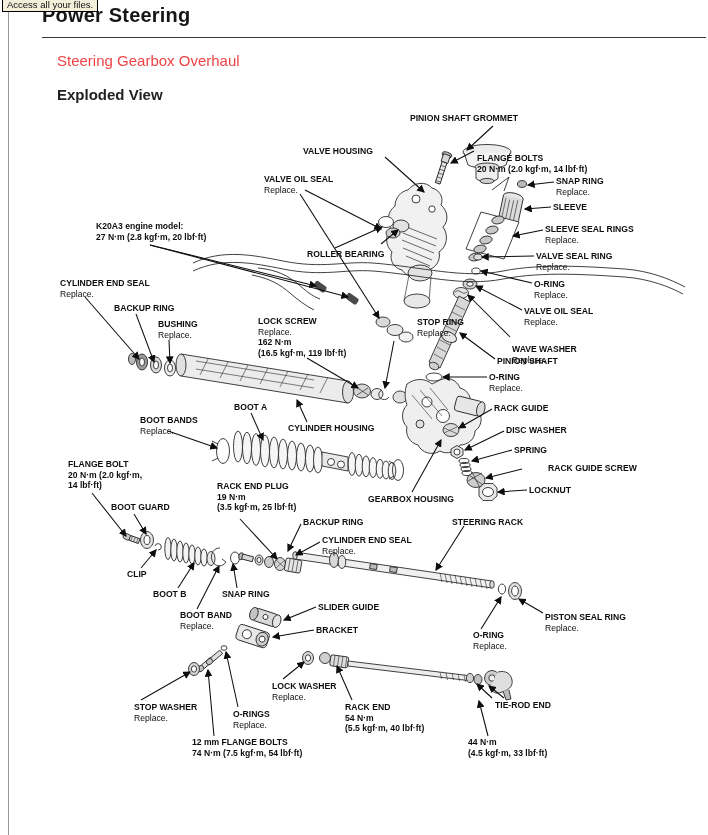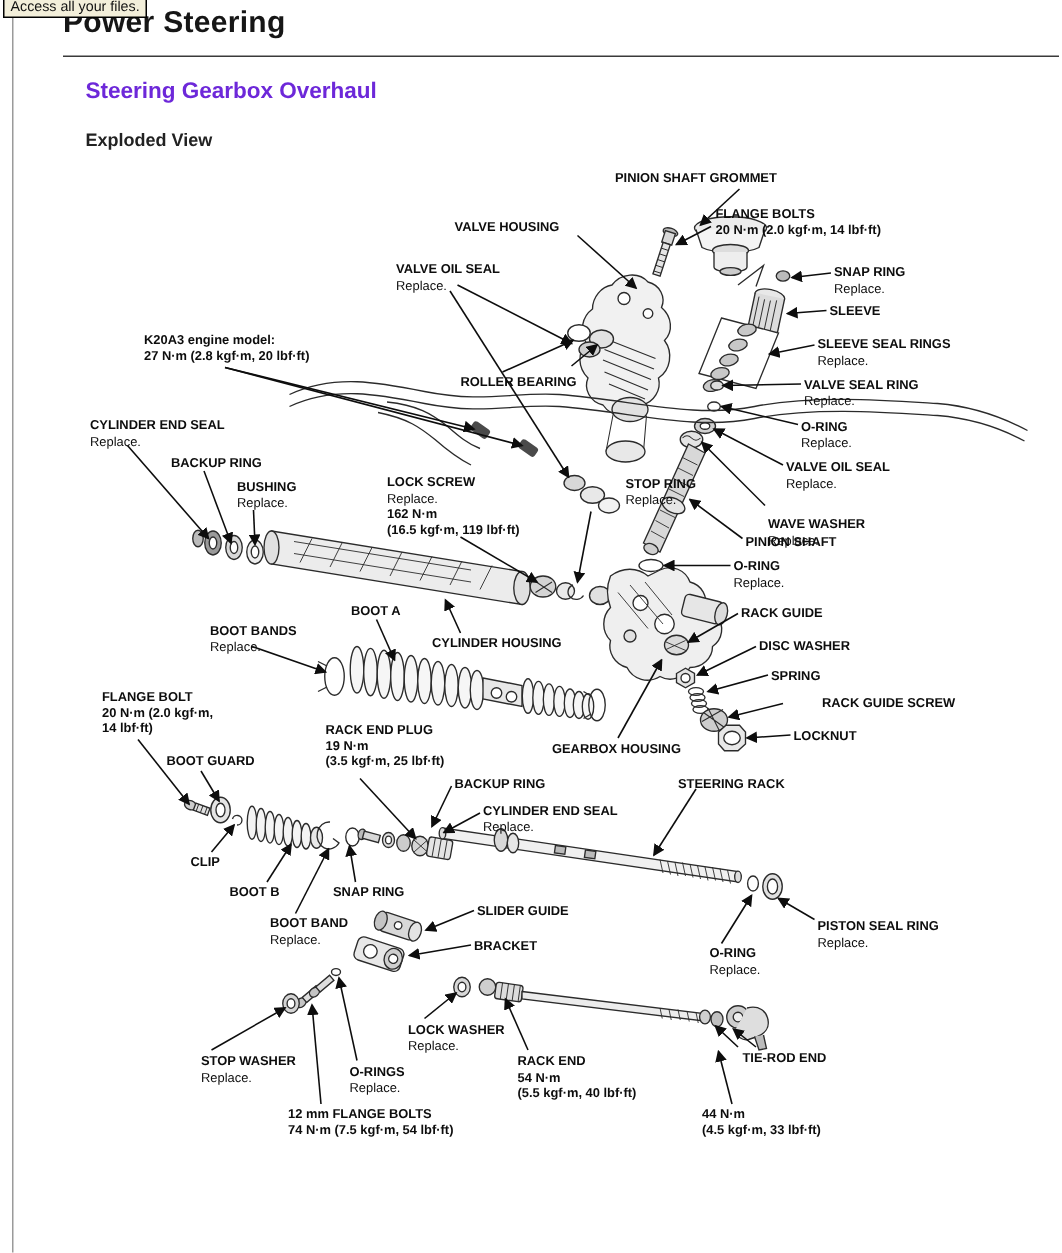--- a/index.html
+++ b/index.html
@@ -5,22 +5,22 @@
   html,body{margin:0;padding:0;background:#fff;}
   body{width:708px;height:835px;position:relative;overflow:hidden;
        font-family:"Liberation Sans",sans-serif;color:#111;}
   #page-edge{position:absolute;left:8px;top:0;bottom:0;width:1px;background:#9a9a9a;}
   #tooltip{position:absolute;left:2px;top:-4px;background:#f3efda;border:1px solid #000;
            padding:2px 4px 1px 4px;font-size:9.5px;color:#111;white-space:nowrap;z-index:30;}
   #page-title{position:absolute;left:42px;top:4px;font-size:20px;font-weight:bold;
               letter-spacing:0.2px;color:#161616;}
   #title-rule{position:absolute;left:42px;top:37px;width:664px;height:0;
               border-top:1px solid #3a3a3a;}
-  #section-title{position:absolute;left:57px;top:52px;font-size:15px;font-weight:bold;color:#6d28d9;}
-  #subsection-title{position:absolute;left:57px;top:86px;font-size:12px;font-weight:bold;color:#222;}
+  #section-title{position:absolute;left:57px;top:52px;font-size:15px;font-weight:normal;color:#ef4444;}
+  #subsection-title{position:absolute;left:57px;top:86px;font-size:15px;font-weight:bold;color:#222;}
   #diagram{position:absolute;left:0;top:0;width:708px;height:686px;}
   #diagram-svg{position:absolute;left:0;top:0;}
   .part-label{position:absolute;font-size:8.6px;font-weight:bold;line-height:10.6px;
               white-space:nowrap;color:#0d0d0d;z-index:10;}
   .part-label .sub{font-weight:normal;}
 </style>
 </head>
 <body>
 
 <div id="page-edge"></div>
@@ -365,21 +365,21 @@
         <line x1="141" y1="700" x2="190" y2="672" marker-end="url(#arrowhead)"></line>
         <line x1="238" y1="707" x2="226" y2="652" marker-end="url(#arrowhead)"></line>
         <line x1="352" y1="700" x2="337" y2="666" marker-end="url(#arrowhead)"></line>
         <line x1="214" y1="736" x2="208" y2="670" marker-end="url(#arrowhead)"></line>
         <line x1="488" y1="736" x2="479" y2="701" marker-end="url(#arrowhead)"></line>
       </g>
 </svg>
 <div class="part-label" style="left: 410px; top: 113px;">
       <div class="label-line">PINION SHAFT GROMMET</div>
     </div>
-    <div class="part-label" style="left: 477px; top: 137px;">
+    <div class="part-label" style="left: 477px; top: 153px;">
       <div class="label-line">FLANGE BOLTS</div>
       <div class="label-line">20 N·m (2.0 kgf·m, 14 lbf·ft)</div>
     </div>
     <div class="part-label" style="left: 303px; top: 146px;">
       <div class="label-line">VALVE HOUSING</div>
     </div>
     <div class="part-label" style="left: 264px; top: 174px;">
       <div class="label-line">VALVE OIL SEAL</div>
       <div class="label-line sub">Replace.</div>
     </div>

